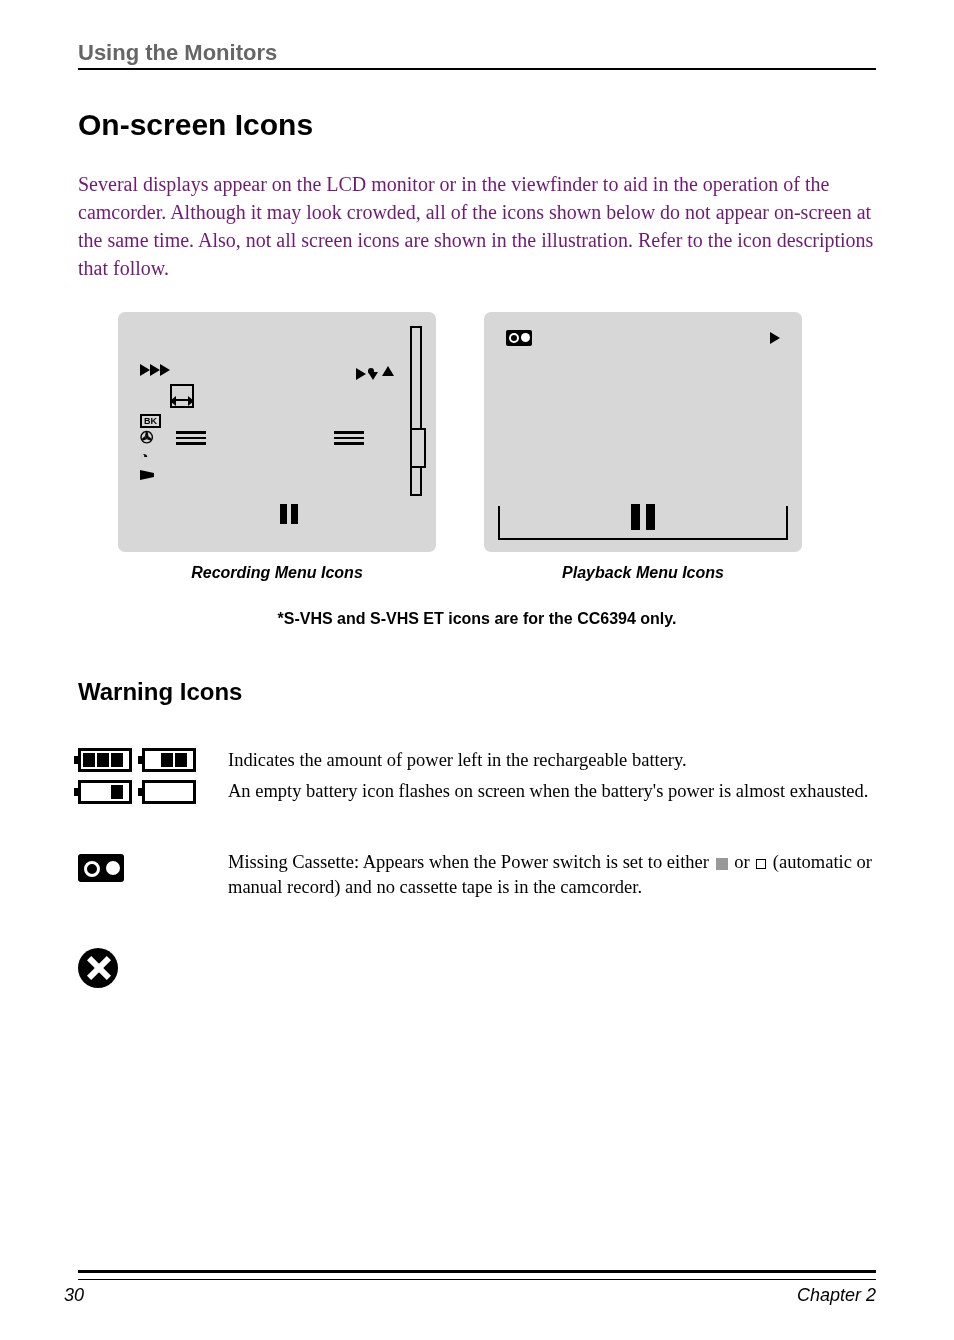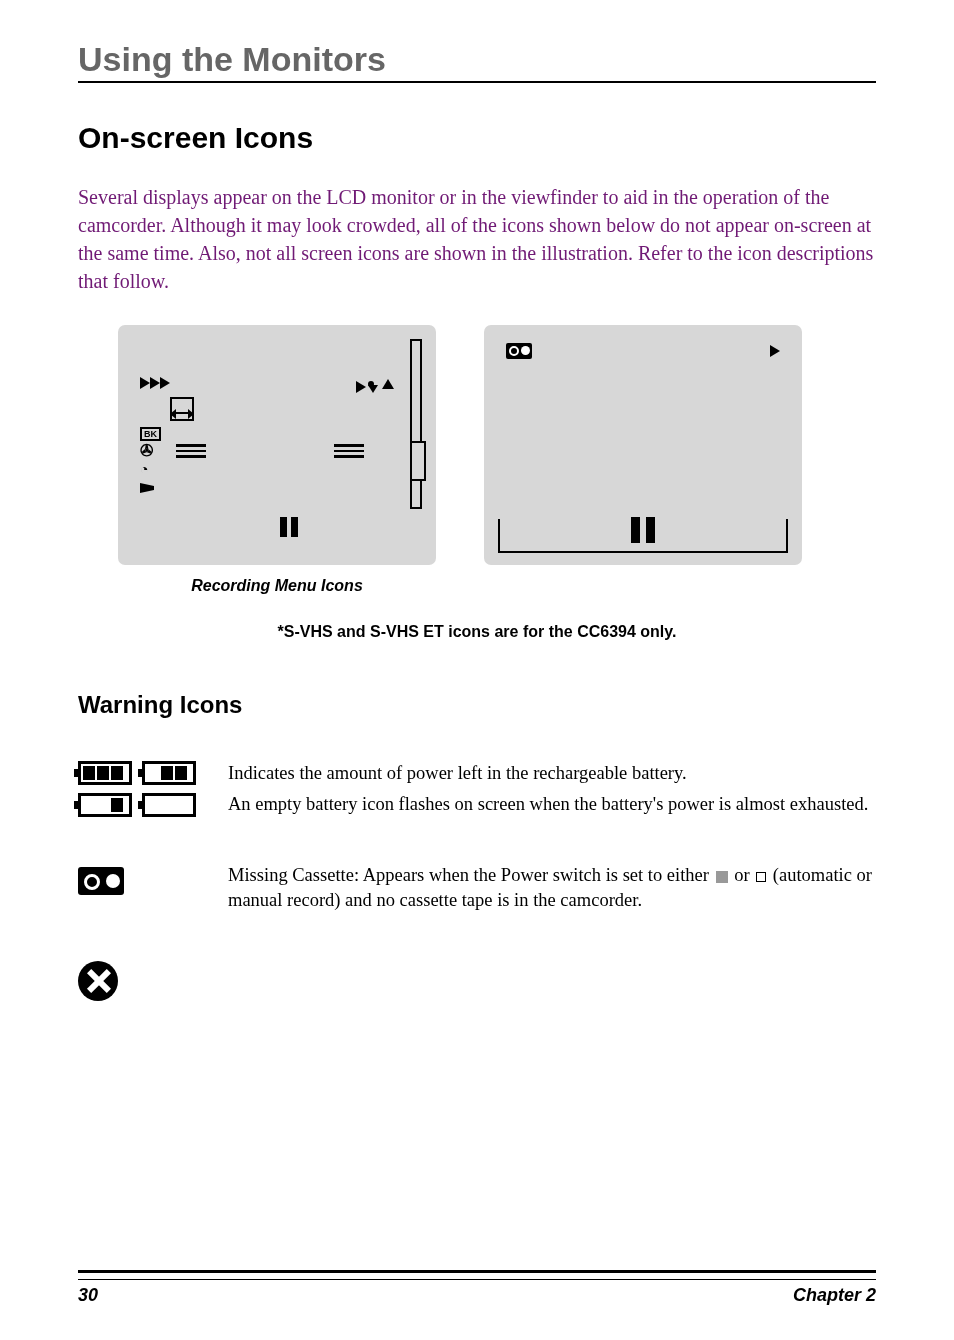--- a/index.html
+++ b/index.html
@@ -7,21 +7,21 @@
     width: 954px;
     height: 1340px;
     background: #fff;
     font-family: Georgia, 'Times New Roman', serif;
     position: relative;
     padding: 40px 78px 0 78px;
   }
   .section-title {
     font-family: Arial, Helvetica, sans-serif;
     font-weight: 900;
-    font-size: 34px;
+    font-size: 22px;
     color: #666;
     border-bottom: 2px solid #000;
     padding-bottom: 2px;
     margin-bottom: 38px;
   }
   .h2 {
     font-family: 'Helvetica Neue', Arial, sans-serif;
     font-weight: 700;
     font-size: 30px;
     color: #000;
@@ -96,26 +96,26 @@
     left: 78px;
     right: 78px;
     border-top: 3px solid #000;
     padding-top: 2px;
     border-bottom: 1px solid #000;
     height: 10px;
   }
   .footer-inner {
     position: absolute;
     bottom: 34px;
-    left: 78px;
+    left: 64px;
     right: 78px;
     display: flex;
     justify-content: space-between;
     font-family: Arial, sans-serif;
-    font-weight: 700;
+    font-weight: 400;
     font-style: italic;
     font-size: 18px;
   }
   
   .batteries { display:flex; flex-wrap:wrap; gap:8px 10px; }
   .battery {
     width:54px; height:24px; border:3px solid #000; position:relative; display:flex; align-items:center; padding:2px; gap:2px;
   }
   .battery::before {
     content:""; position:absolute; left:-7px; top:5px; width:4px; height:8px; background:#000;
@@ -208,20 +208,21 @@
   <div class="screen">
     <div style="position:absolute; left:22px; top:18px;"><span class="mini-cassette"></span></div>
     <div style="position:absolute; right:22px; top:18px;"><span class="tri"></span></div>
     <div class="screen-playback-frame"></div>
     <div style="position:absolute; left:50%; bottom:18px; transform:translateX(-50%);" class="pause large"><span></span><span></span></div>
   </div>
 </div>
 
 <div class="caption-row">
   <div class="caption">Recording Menu Icons</div>
+  <div class="caption">Playback Menu Icons</div>
 </div>
 
 <div class="note">*S-VHS and S-VHS ET icons are for the CC6394 only.</div>
 
 <div class="h3">Warning Icons</div>
 
 <div class="warning-item">
   <div class="icon-col">
     <div class="batteries">
       <div class="battery">

